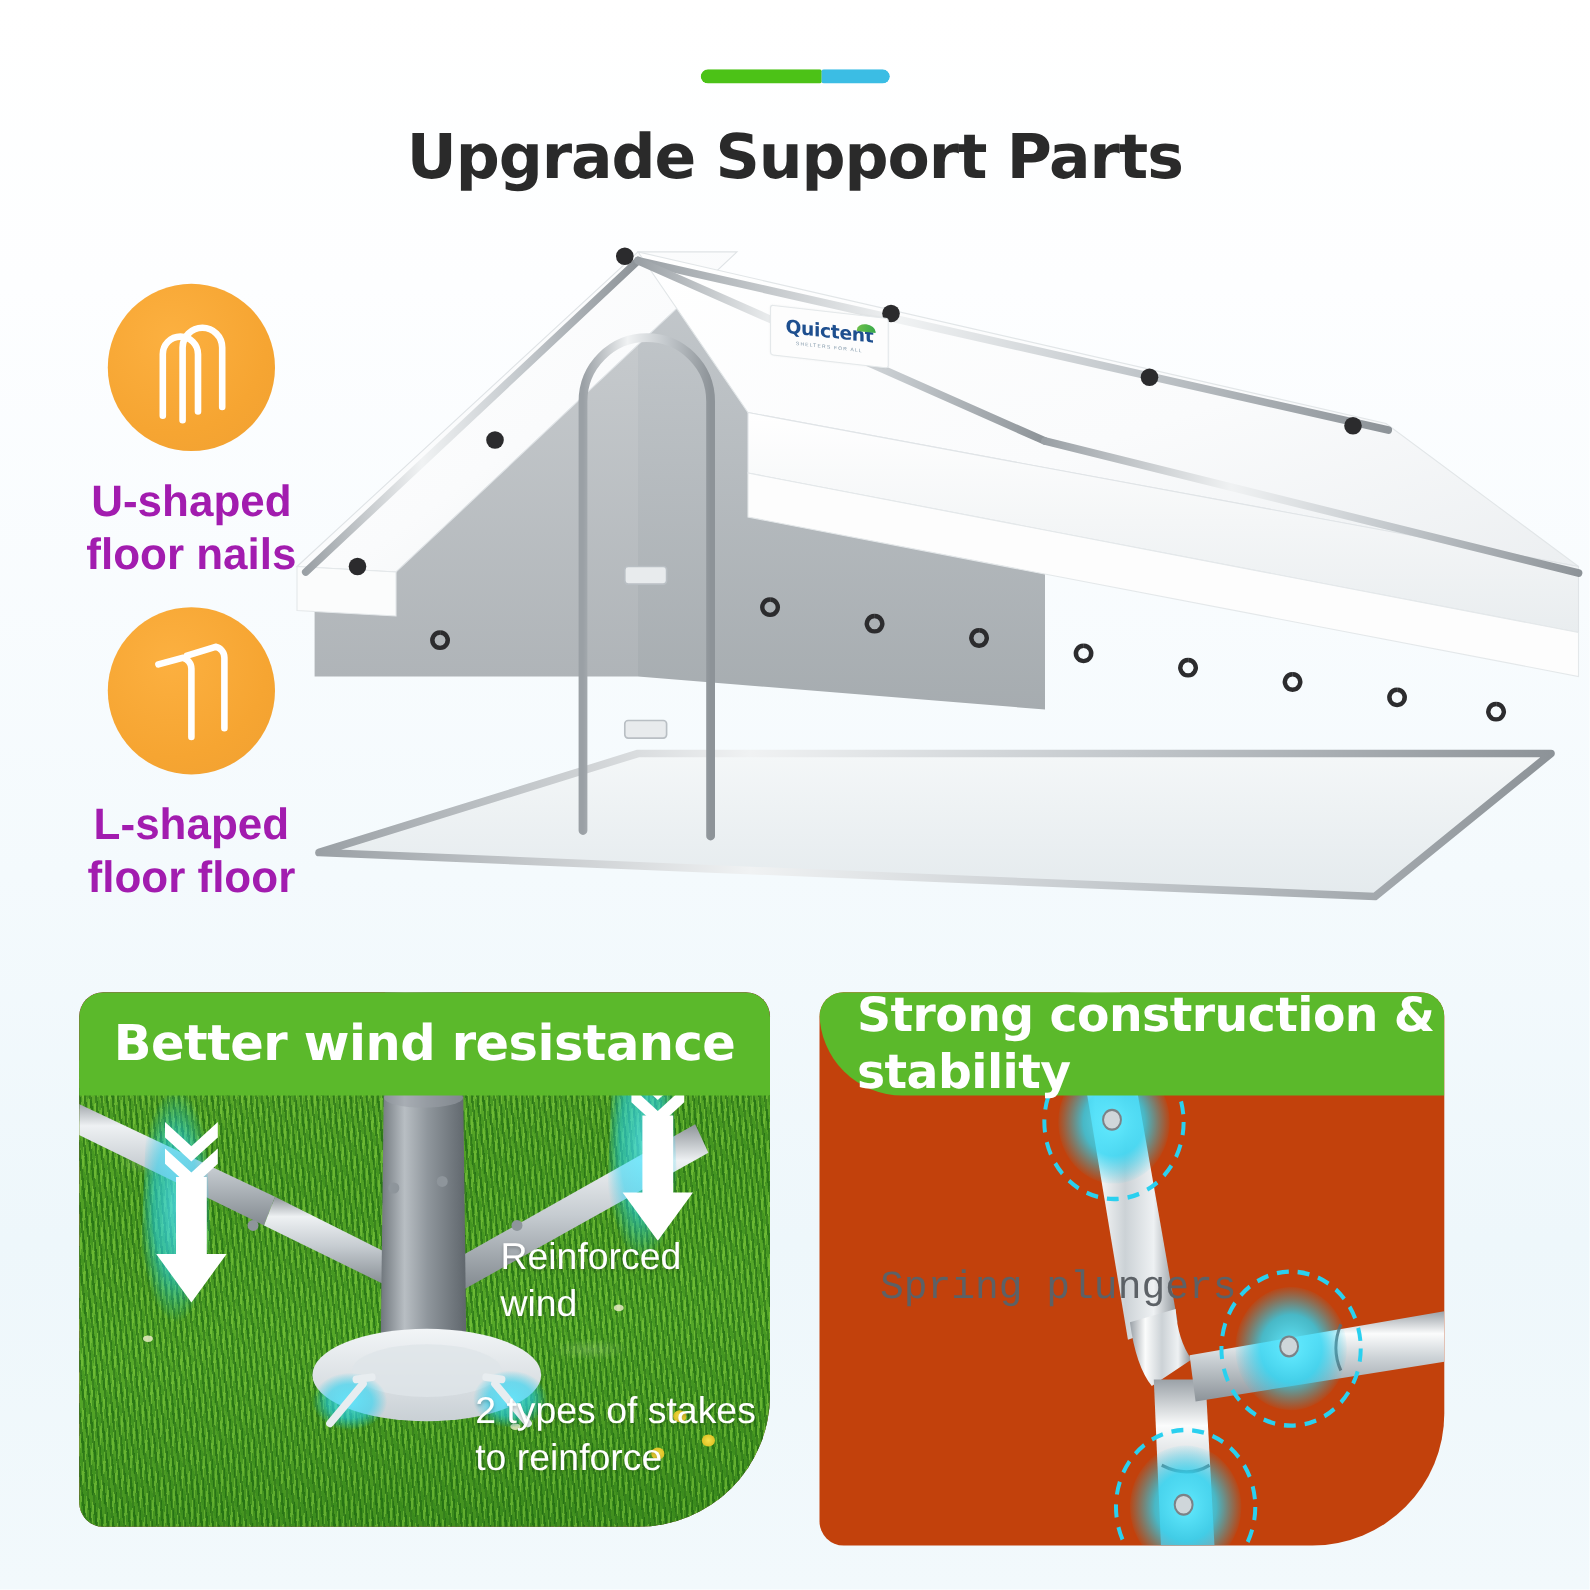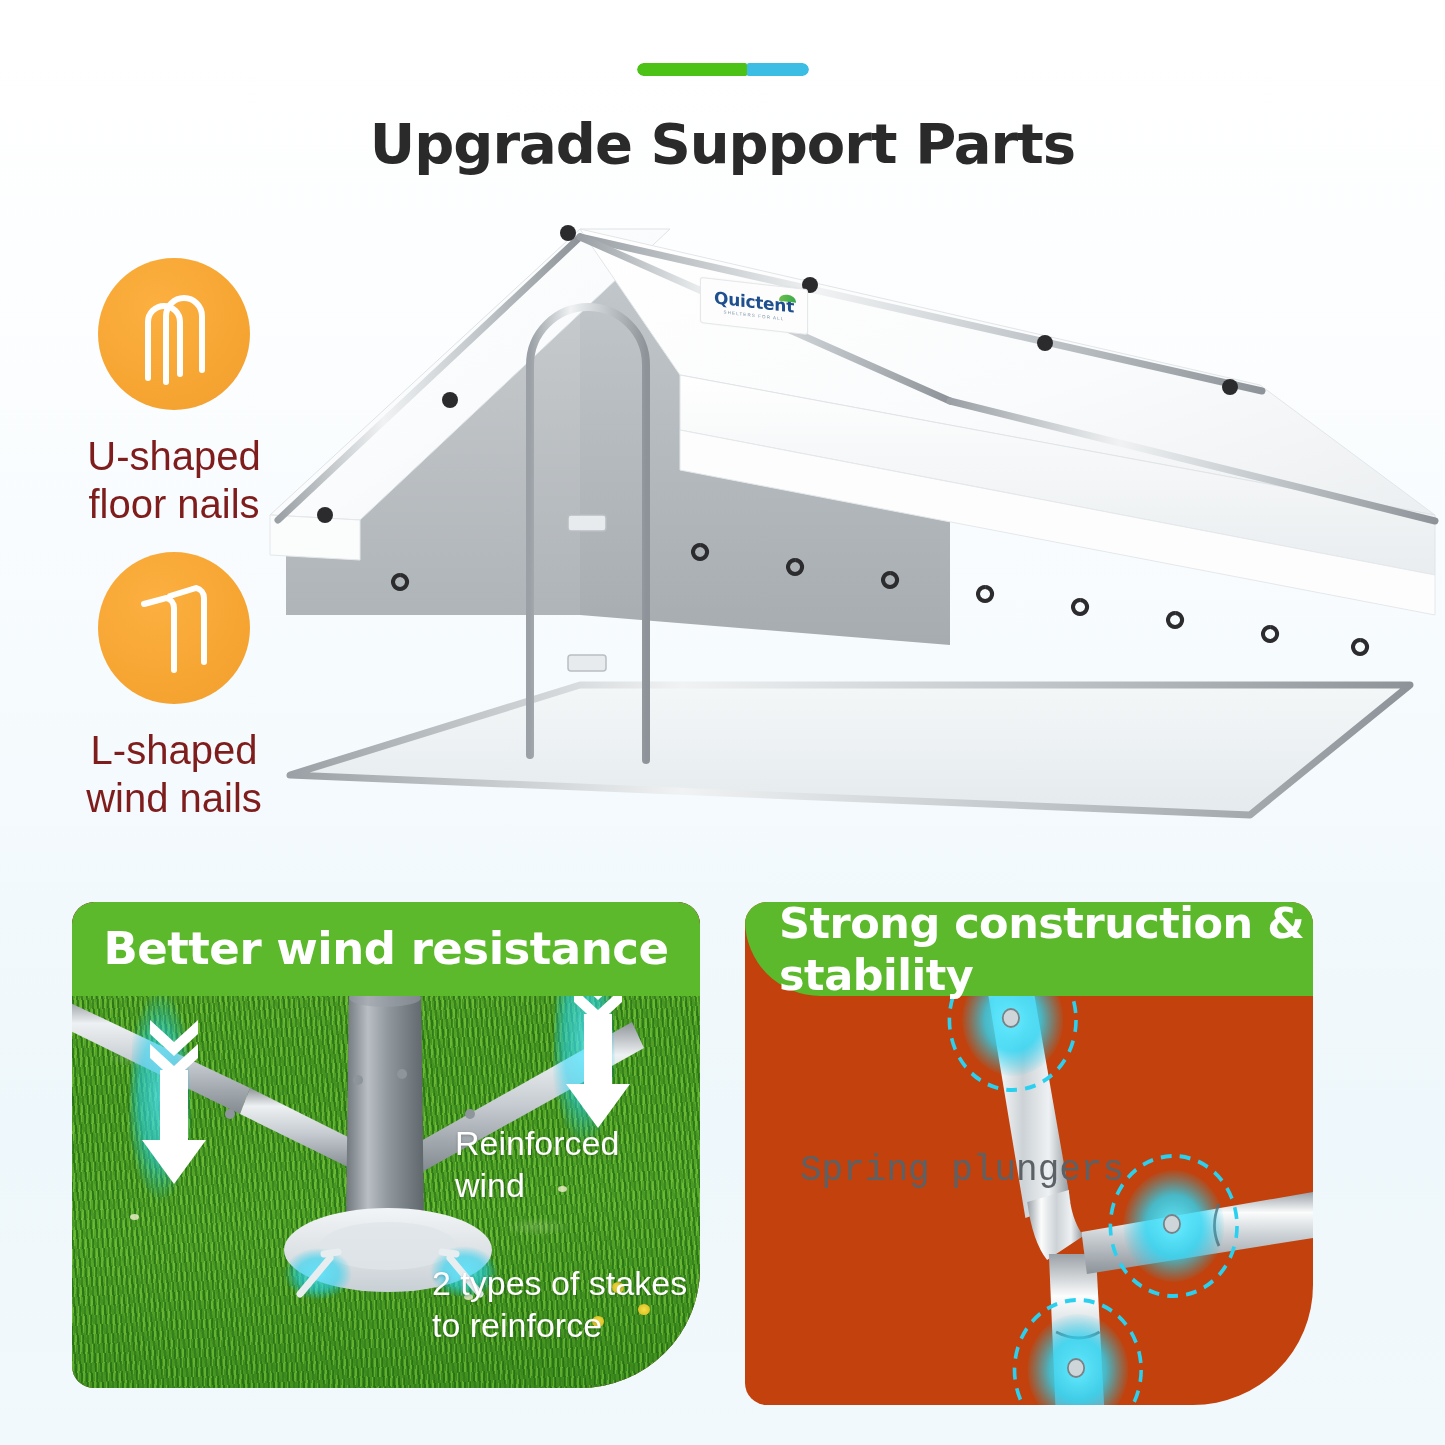--- a/index.html
+++ b/index.html
@@ -78,23 +78,23 @@
     display: flex;
     align-items: center;
     justify-content: center;
   }
   .feature-badge svg { display: block; }
 
   .feature-label {
     margin-top: 22px;
     font-size: 40px;
     line-height: 48px;
-    color: #7f1d1d;
+    color: #a21caf;
     font-family: "Liberation Sans", sans-serif;
-    font-weight: 400;
+    font-weight: 700;
     white-space: pre-line;
   }
 
   
   .hero {
     position: absolute;
     left: 250px;
     top: 215px;
     width: 1190px;
     height: 640px;
@@ -288,21 +288,21 @@
   <div class="feature feature-l">
     <div class="feature-badge">
       <svg width="96" height="104" viewBox="0 0 96 104">
         <g fill="none" stroke="#ffffff" stroke-width="6" stroke-linecap="round">
           <path d="M18 28 L40 22 A10 10 0 0 1 48 32 L48 94"></path>
           <path d="M44 20 L70 12 A10 10 0 0 1 78 22 L78 86"></path>
         </g>
       </svg>
     </div>
     <div class="feature-label">L-shaped
-wind nails</div>
+floor floor</div>
   </div>
 
   <div class="hero">
     <svg viewBox="0 0 1190 640" preserveAspectRatio="none">
       <defs>
         <linearGradient id="canopyTop" x1="0" y1="0" x2="1" y2="1">
           <stop offset="0%" stop-color="#ffffff"></stop>
           <stop offset="55%" stop-color="#fafbfc"></stop>
           <stop offset="100%" stop-color="#eceff1"></stop>
         </linearGradient>

